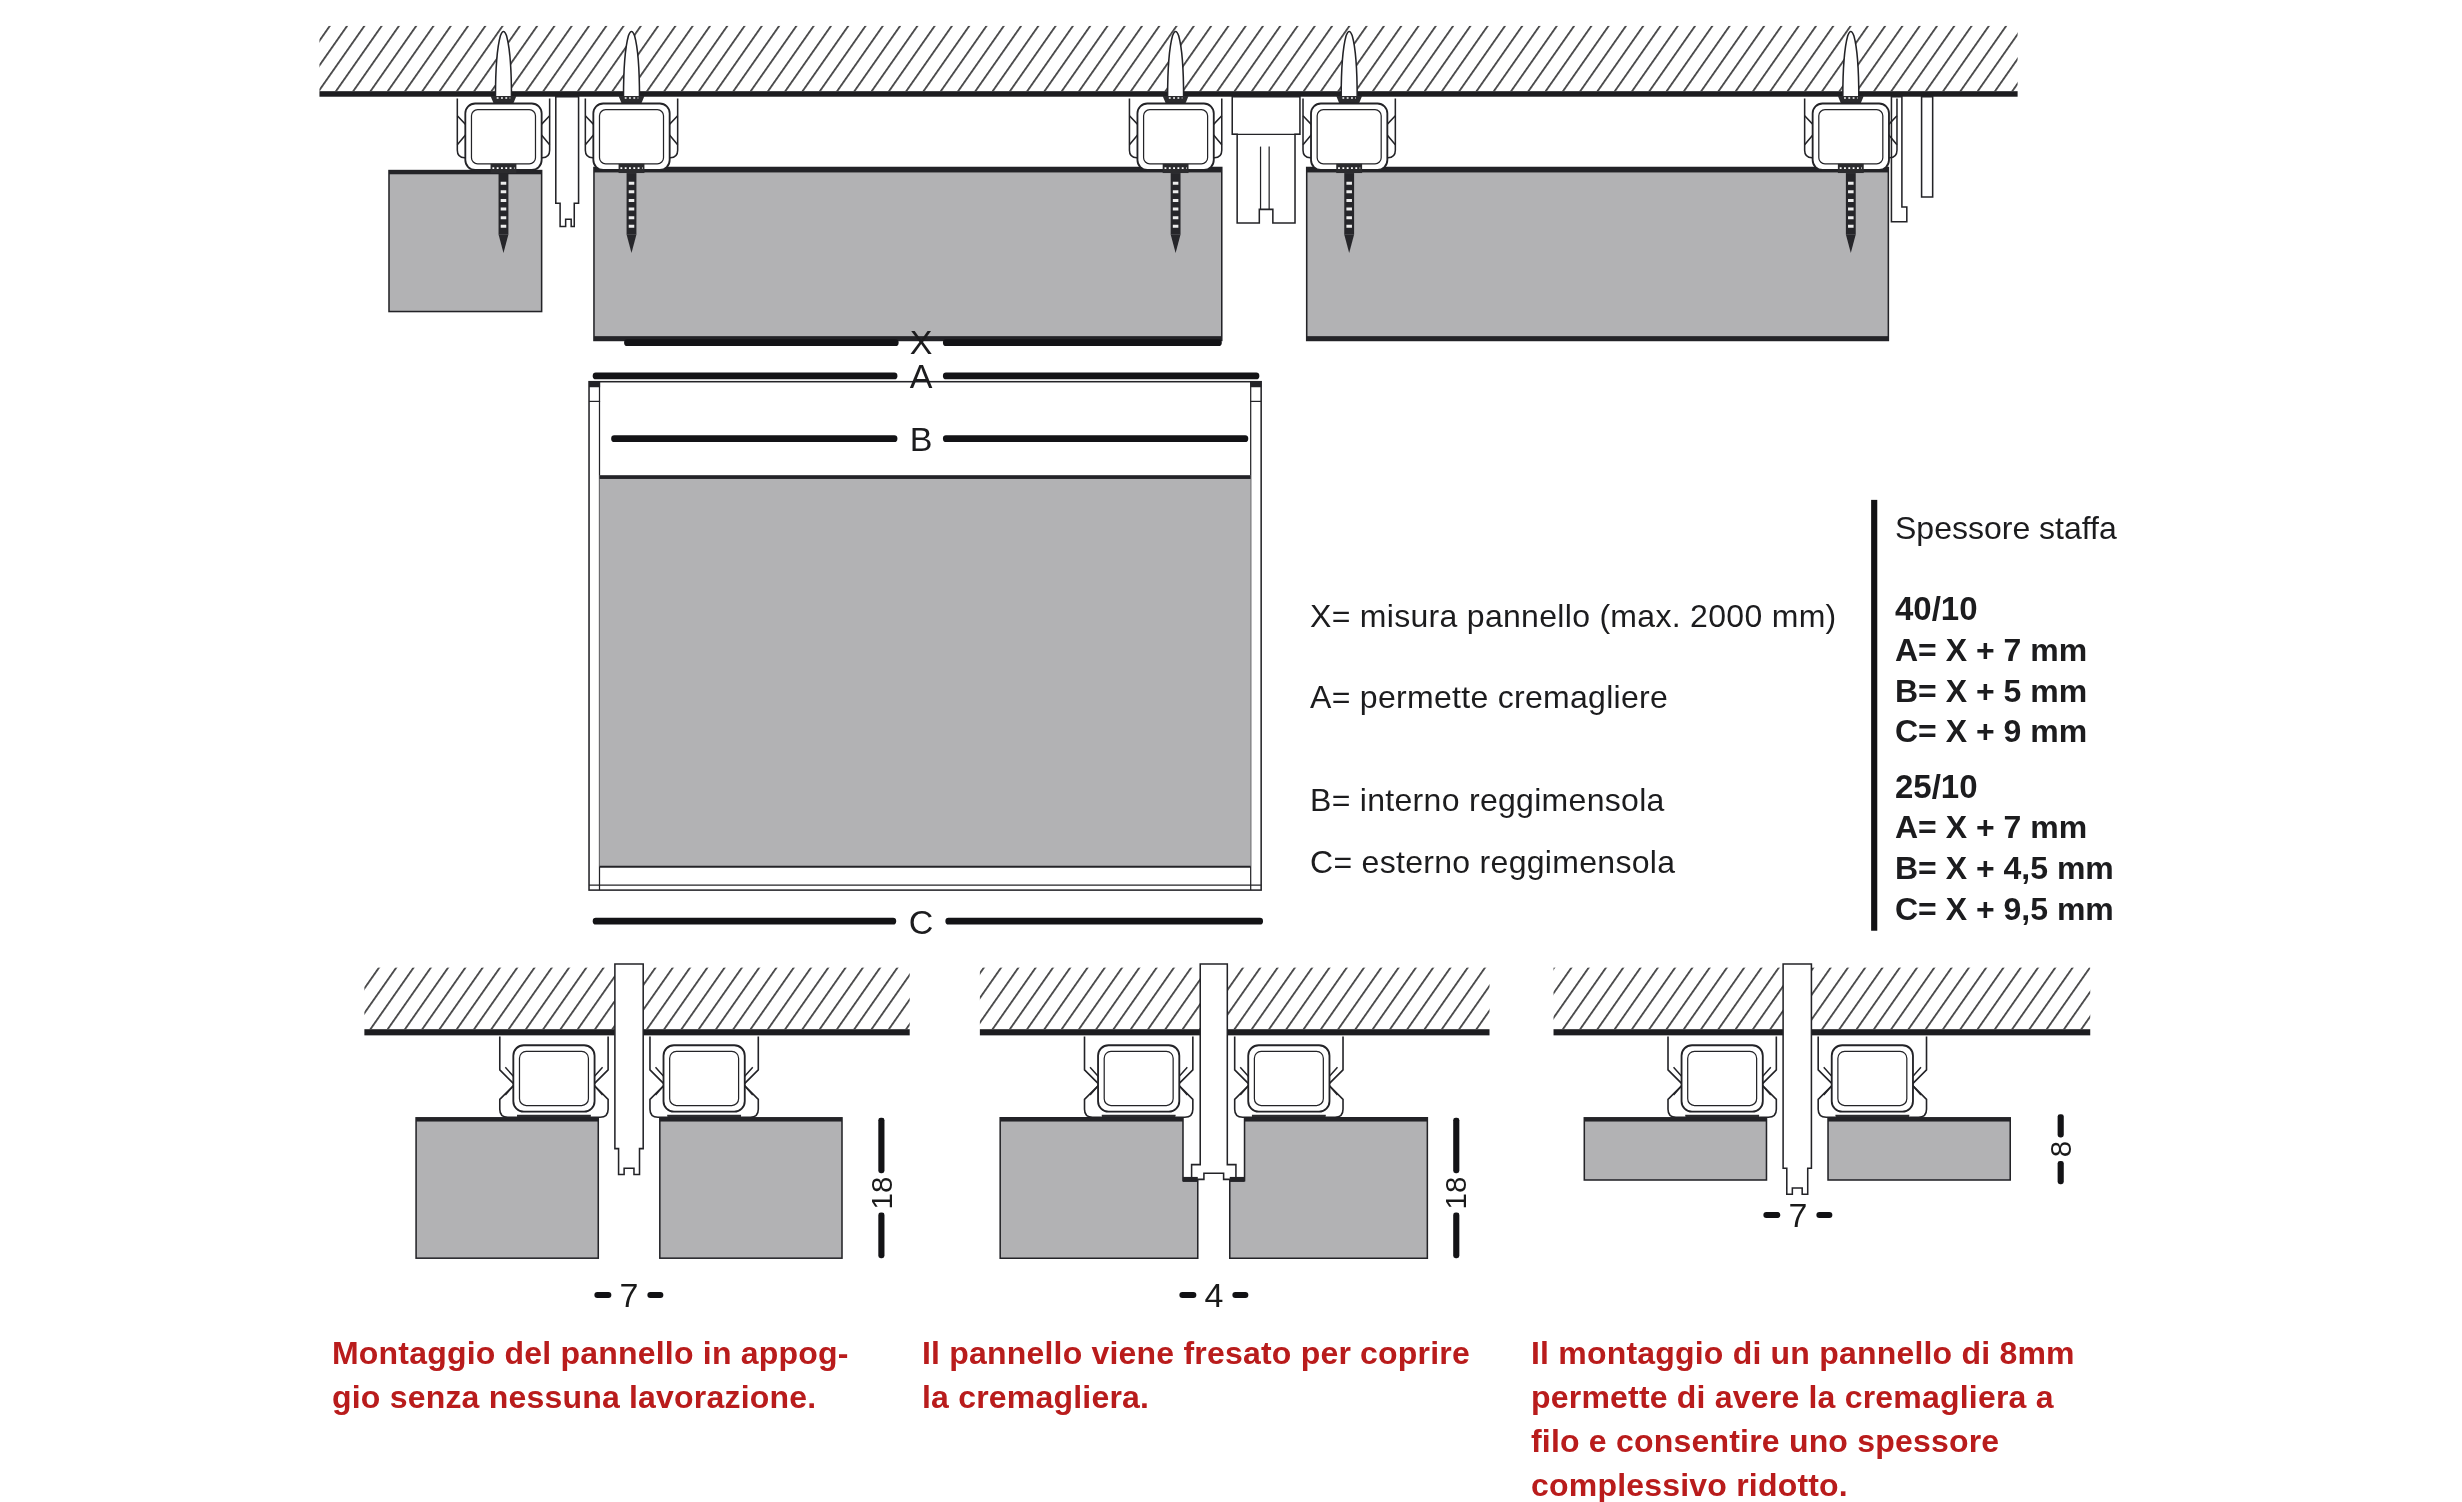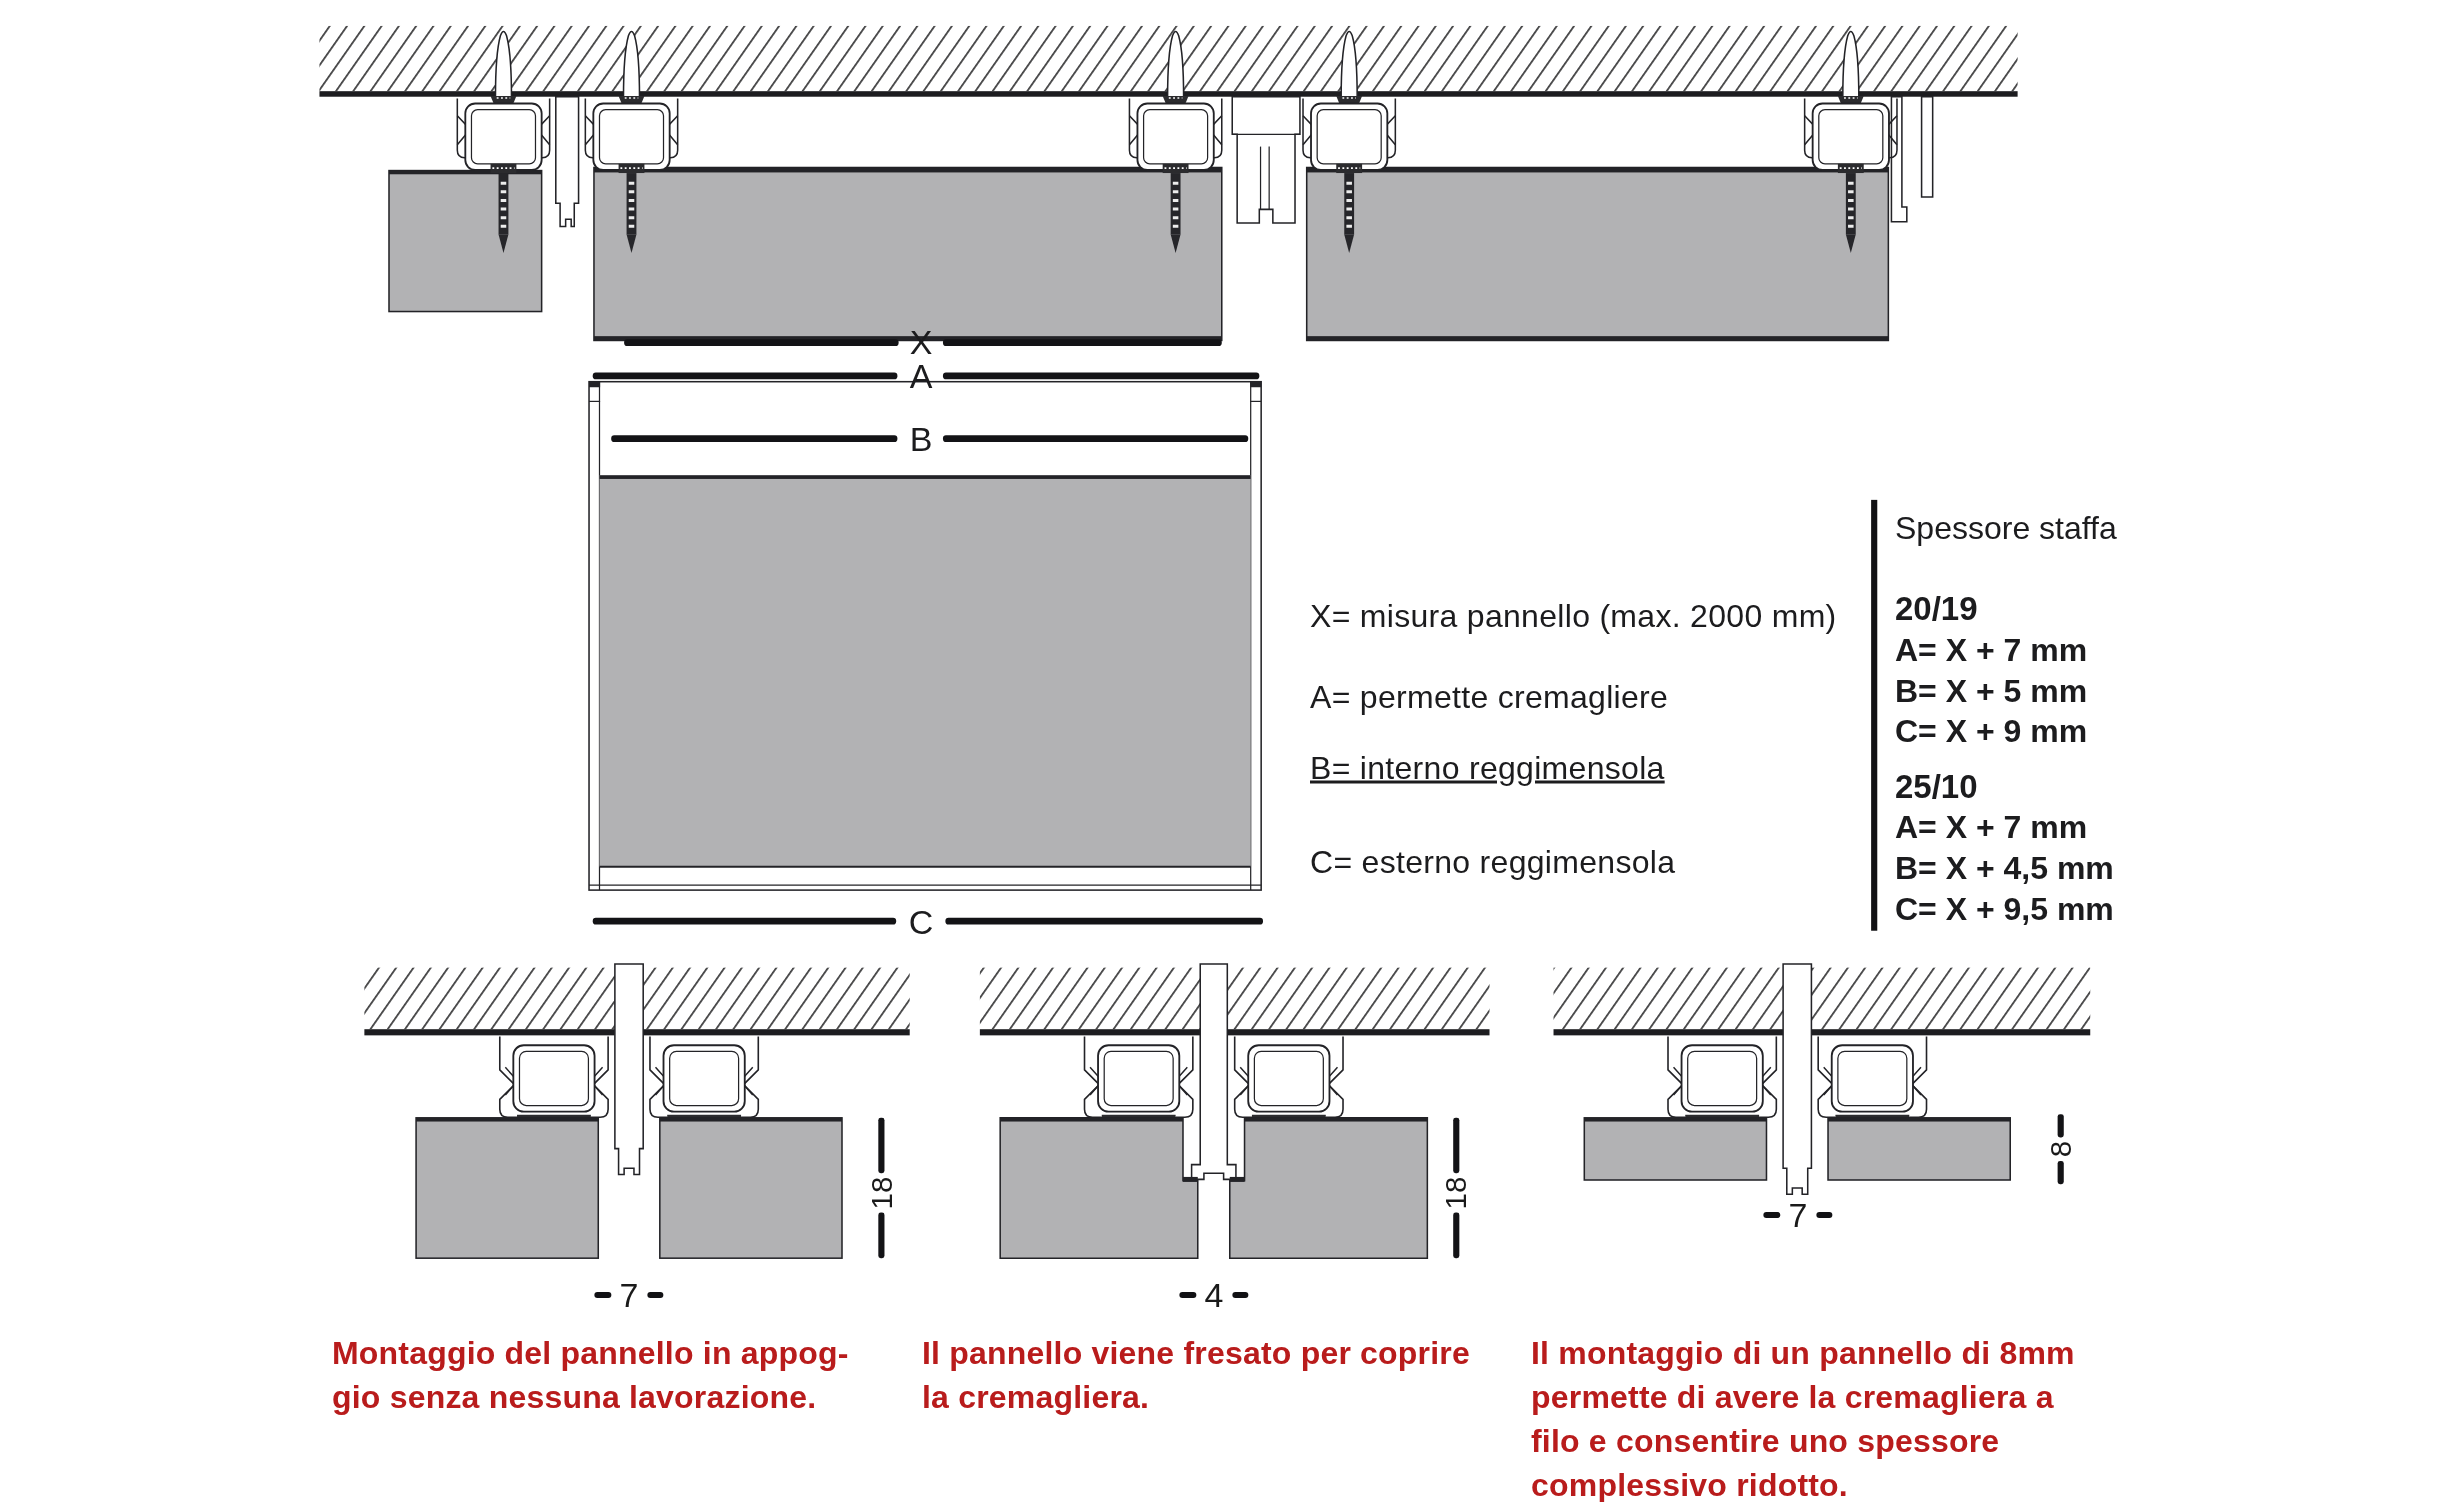--- a/index.html
+++ b/index.html
@@ -172,25 +172,25 @@
   </g>
 </svg>
 
 <div class="txt dim-letter" style="left:921px;top:342px;">X</div>
 <div class="txt dim-letter" style="left:921px;top:376px;">A</div>
 <div class="txt dim-letter" style="left:921px;top:439px;">B</div>
 <div class="txt dim-letter" style="left:921px;top:922px;">C</div>
 
 <div class="txt legend-line" style="left:1310px;top:616px;">X= misura pannello (max. 2000 mm)</div>
 <div class="txt legend-line" style="left:1310px;top:697px;">A= permette cremagliere</div>
-<div class="txt legend-line" style="left:1310px;top:768px;text-decoration:underline;">B= interno reggimensola</div>
+<div class="txt legend-line" style="left:1310px;top:800px;">B= interno reggimensola</div>
 <div class="txt legend-line" style="left:1310px;top:862px;">C= esterno reggimensola</div>
 
 <div class="txt sp-title" style="left:1895px;top:528px;">Spessore staffa</div>
-<div class="txt sp-name" style="left:1895px;top:609px;">20/19</div>
+<div class="txt sp-name" style="left:1895px;top:609px;">40/10</div>
 <div class="txt sp-line" style="left:1895px;top:650px;">A= X + 7 mm</div>
 <div class="txt sp-line" style="left:1895px;top:691px;">B= X + 5 mm</div>
 <div class="txt sp-line" style="left:1895px;top:731px;">C= X + 9 mm</div>
 <div class="txt sp-name" style="left:1895px;top:787px;">25/10</div>
 <div class="txt sp-line" style="left:1895px;top:827px;">A= X + 7 mm</div>
 <div class="txt sp-line" style="left:1895px;top:868px;">B= X + 4,5 mm</div>
 <div class="txt sp-line" style="left:1895px;top:909px;">C= X + 9,5 mm</div>
 
 <div class="thick-dim" style="left:882px;top:1193px;">18</div>
 <div class="thick-dim" style="left:1456px;top:1193px;">18</div>

